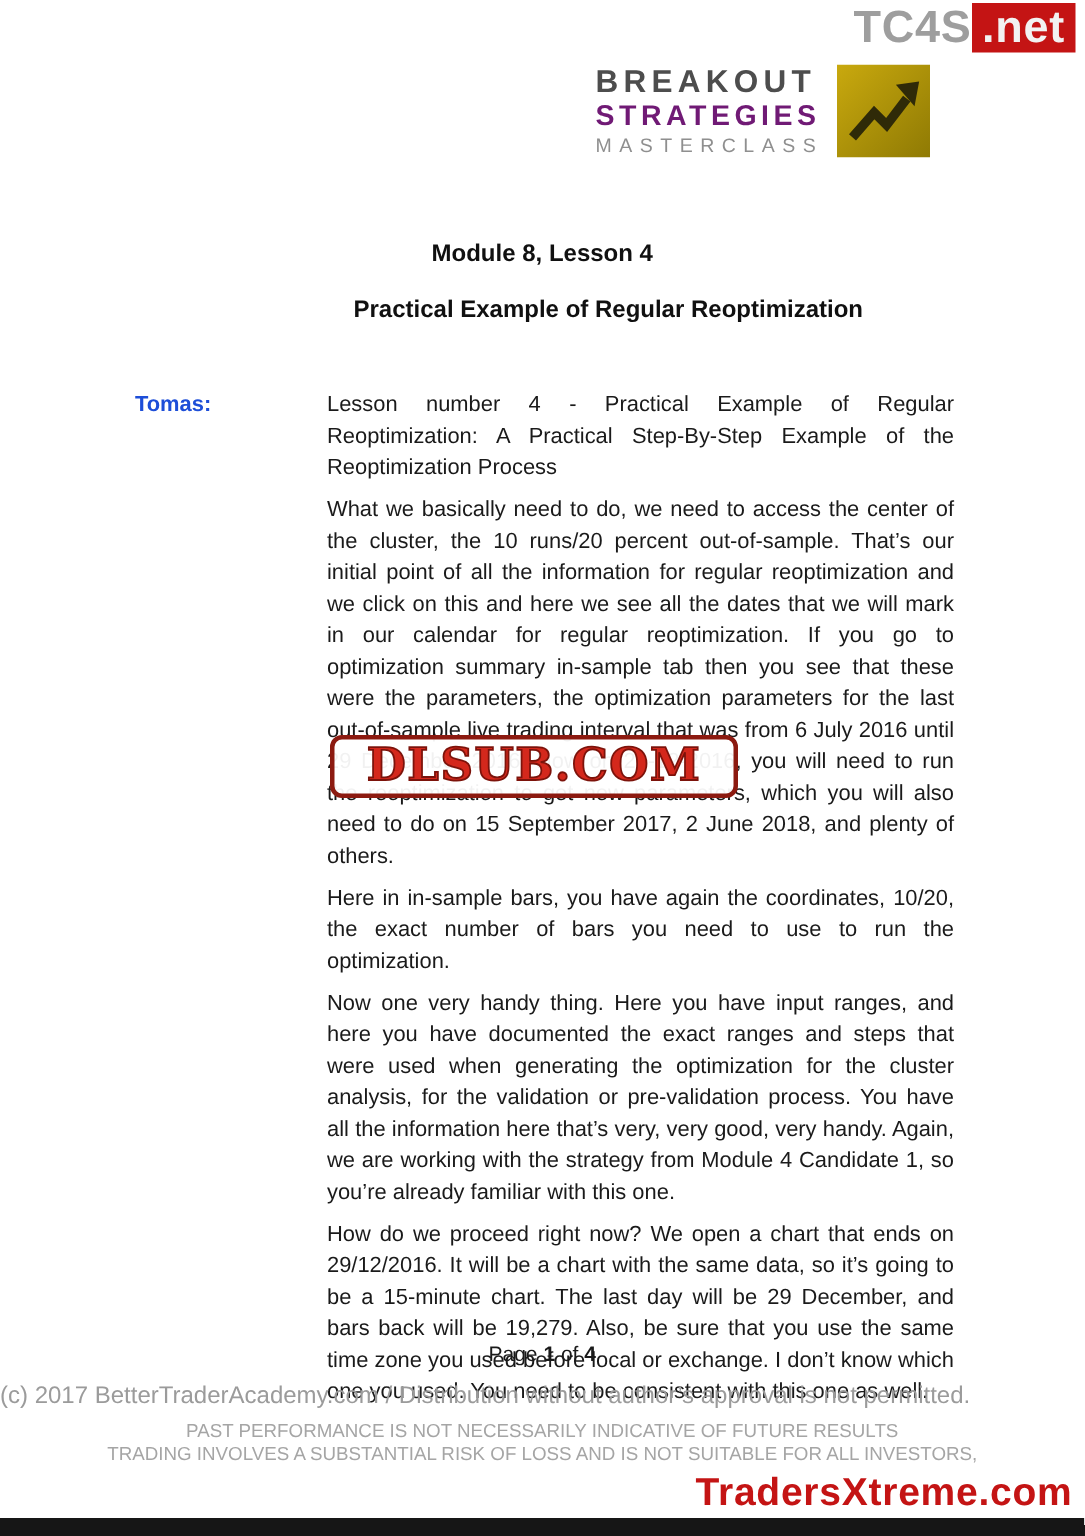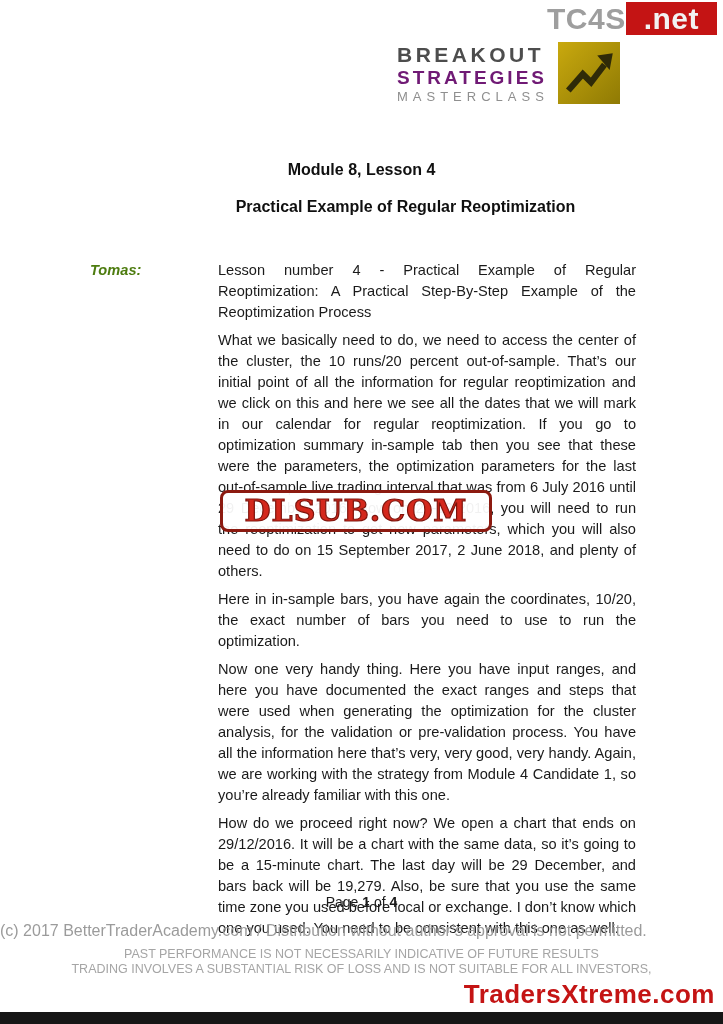--- a/index.html
+++ b/index.html
@@ -8,43 +8,43 @@
     width: 723px;
     height: 1024px;
     background: #ffffff;
     font-family: "Liberation Sans", sans-serif;
     overflow: hidden;
   }
 
   
   .tc4s { position: absolute; top: 2px; right: 6px; font-size: 30px; font-weight: bold; letter-spacing: 0.5px; }
   .tc4s-name { color: #9e9e9e; }
-  .tc4s-tld  { background: #c41414; color: #f2f2f2; padding: 0 18px; }
+  .tc4s-tld  { background: #c41414; color: #f2f2f2; padding: 0 7px; }
 
   
-  .logo { position: absolute; left: 383px; top: 42px; display: flex; align-items: flex-start; }
+  .logo { position: absolute; left: 383px; top: 42px; display: flex; align-items: flex-end; }
   .logo-bar { width: 3px; background: #c6c6c6; margin-right: 11px; }
   .logo-text { display: flex; flex-direction: column; justify-content: space-between; padding: 1px 0; }
   .logo-line1 { font-size: 21px; letter-spacing: 3.5px; color: #4d4d4d; font-weight: bold; }
   .logo-line2 { font-size: 19px; letter-spacing: 3px;  color: #701a75; font-weight: bold; }
   .logo-line3 { font-size: 13px; letter-spacing: 5px;  color: #8f8f8f; }
   .logo-icon { margin-left: 9px; }
   .logo-icon svg { width: 62px; height: 62px; display: block; }
 
   
   .title, .subtitle {
     position: absolute; left: 0; width: 100%;
     text-align: center; font-size: 16px; font-weight: bold; color: #101010;
   }
   .title    { top: 161px; }
   .subtitle { top: 198px; margin-left: 44px; }
 
   
   .transcript { position: absolute; top: 260px; left: 90px; width: 546px; display: flex; }
-  .speaker { width: 128px; flex: 0 0 128px; font-weight: bold; font-size: 14.6px; color: #4d7c0f; line-height: 21px; font-style: italic; }
+  .speaker { width: 128px; flex: 0 0 128px; font-weight: bold; font-size: 14.6px; color: #1d4ed8; line-height: 21px; }
   .paragraphs { flex: 1; }
   .paragraphs p {
     margin: 0 0 7px 0;
     font-size: 14.6px; line-height: 21px;
     text-align: justify; color: #1a1a1a;
   }
 
   
   .dlsub {
     position: absolute; left: 220px; top: 490px; width: 272px; height: 42px;

